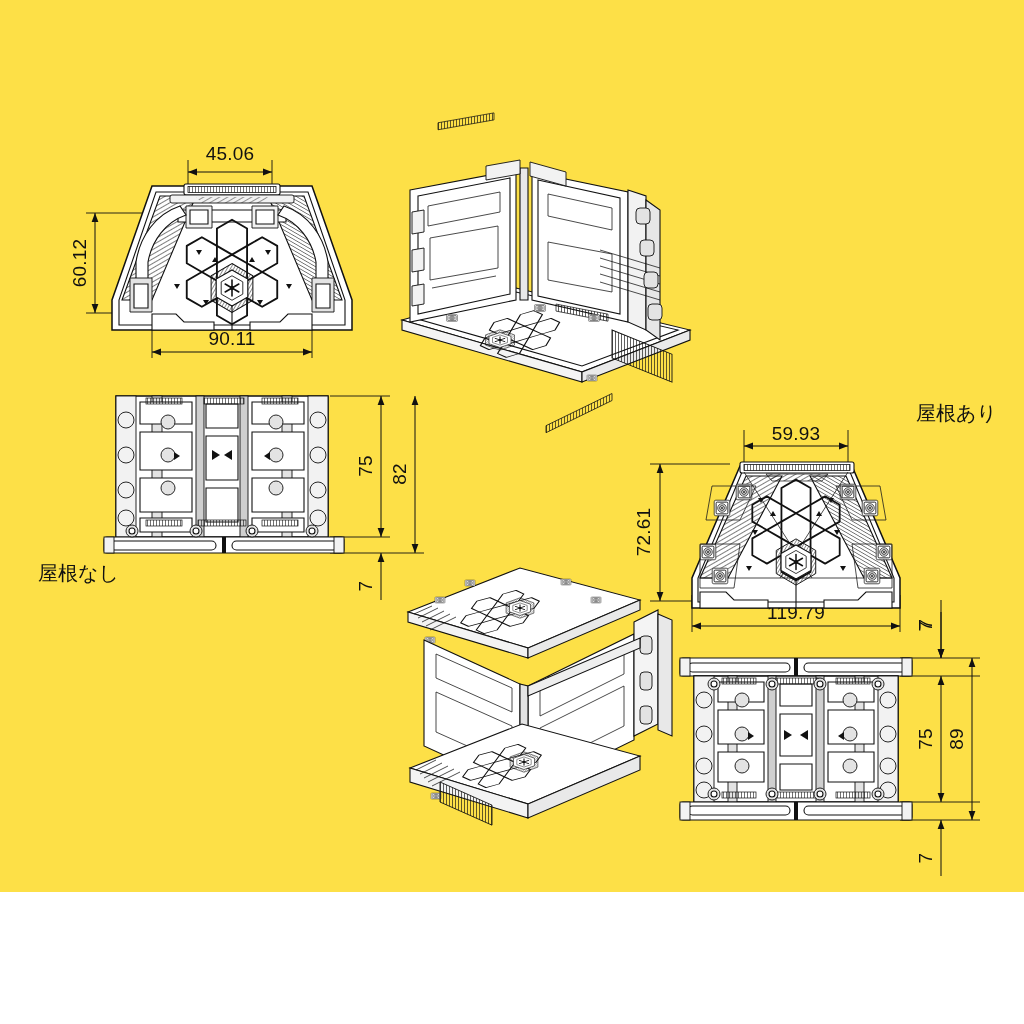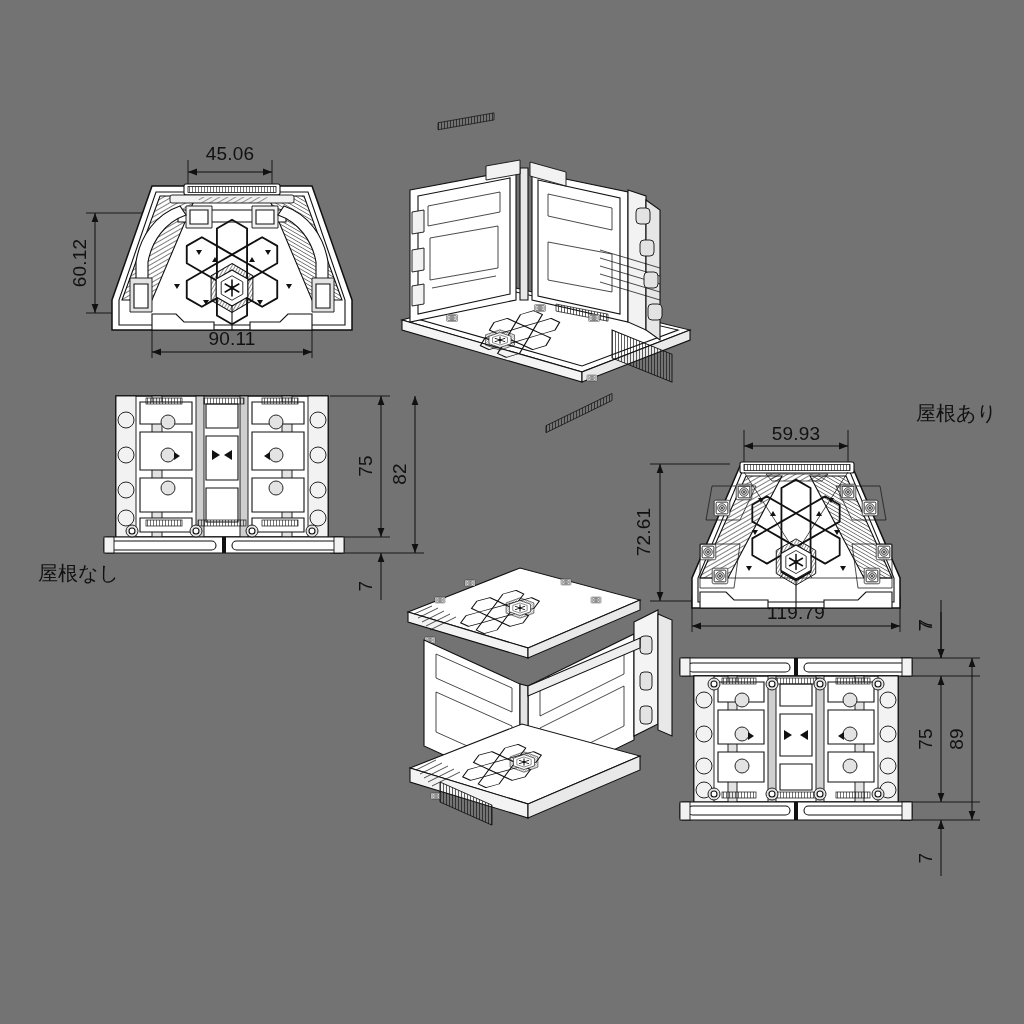--- a/index.html
+++ b/index.html
@@ -3,21 +3,21 @@
 <meta charset="utf-8">
 <title>Technical Drawing</title>
 <style>
   html,body{margin:0;padding:0;background:#ffffff;}
   body{
     width:1024px;height:1024px;
     font-family:"Liberation Sans","DejaVu Sans",sans-serif;
     color:#1a1a1a;
     overflow:hidden;
   }
-  #sheet{position:relative;width:1024px;height:1024px;background:#737373;}
+  #sheet{position:relative;width:1024px;height:892px;background:#fde047;}
   svg{display:block;}
   .dimtext{
     font-family:"Liberation Sans","DejaVu Sans",sans-serif;
     font-size:19px; fill:#111; letter-spacing:0.2px;
   }
   .annotext{
     font-family:"DejaVu Sans","Liberation Sans",sans-serif;
     font-size:20px; fill:#111;
   }
   .dimline{stroke:#111;stroke-width:1;fill:none;}

